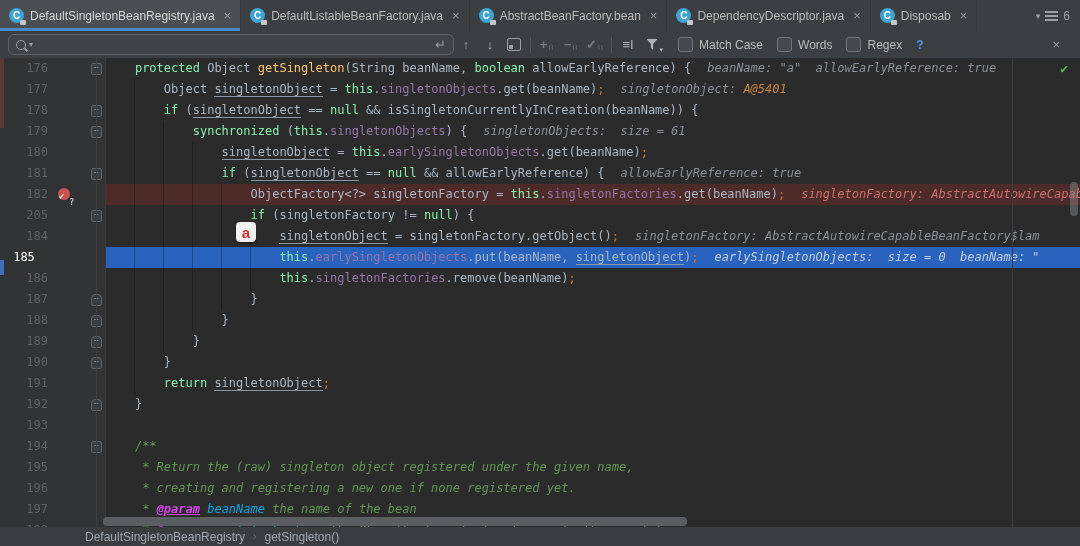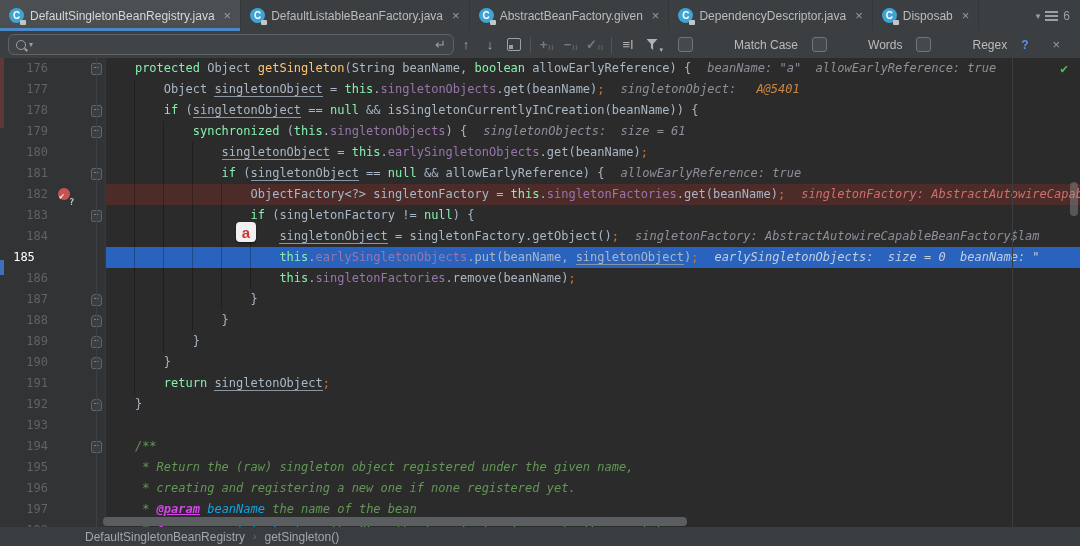--- a/index.html
+++ b/index.html
@@ -26,21 +26,21 @@
   .sinput{flex:1;background:transparent;border:none;outline:none;color:#bbbbbb;font-size:12px;font-family:"Liberation Sans",sans-serif;}
   .enterico{color:#9da0a3;font-size:13px;}
   .tbn{display:flex;align-items:center;justify-content:center;min-width:24px;height:22px;color:#afb1b3;font-size:13px;position:relative;}
   .tbn.muted{color:#77797b;}
   .tbn small{font-size:7px;letter-spacing:1px;margin-left:1px;margin-top:5px;}
   .vdiv{width:1px;height:16px;background:#505456;margin:0 4px;flex:none;}
   .selall{width:12px;height:11px;border:1.5px solid #9da0a3;border-radius:2px;position:relative;}
   .selall::after{content:"";position:absolute;left:1px;bottom:1px;width:4px;height:4px;background:#9da0a3;}
   .funnel{width:11px;height:11px;background:#b0b3b6;clip-path:polygon(0 0,100% 0,60% 45%,60% 100%,40% 82%,40% 45%);}
   .fchev{font-style:normal;font-size:7px;color:#b0b3b6;position:absolute;right:1px;bottom:2px;}
-  .cbgroup{display:flex;align-items:center;margin-left:14px;gap:35px;}
+  .cbgroup{display:flex;align-items:center;margin-left:14px;}
   .cb{width:13px;height:13px;border:1px solid #6f757a;border-radius:3px;background:#45494c;margin-right:6px;flex:none;}
   .help{color:#5394ec;font-weight:bold;margin-left:14px;}
   .fclose{position:absolute;right:20px;color:#9a9da0;font-size:13px;}
 
   
   .editor{position:absolute;top:58px;left:0;width:1080px;height:530px;background:#2b2b2b;overflow:hidden;font-family:"DejaVu Sans Mono",monospace;font-size:12px;line-height:21px;}
   .line{display:flex;height:21px;position:relative;white-space:pre;}
   .gutter{width:105px;flex:none;display:flex;align-items:center;background:#313335;position:relative;border-right:1px solid #37393b;}
   .foldline{position:absolute;left:96px;top:0;height:469px;width:1px;background:#3d4042;z-index:1;}
   .lnum{width:48px;text-align:right;color:#606366;flex:none;}
@@ -59,21 +59,21 @@
   .tk-pl{color:#a9b7c6;}
   .tk-def{color:#ffc66b;}
   .tk-fld{color:#9876aa;}
   .tk-semi{color:#cc7832;}
   .tk-varu{color:#a9b7c6;border-bottom:1px solid #8a97a3;}
   .tk-cmt{color:#629755;font-style:italic;}
   .tk-tag{color:#d946ef;font-style:italic;font-weight:bold;text-decoration:underline;}
   .tk-pname{color:#0ea5e9;font-style:italic;}
   .hintwrap{margin-left:16px;}
   .tk-h{color:#8c9199;font-style:italic;}
-  .tk-hv{color:#cb8742;font-style:italic;margin-left:13px;}
+  .tk-hv{color:#cb8742;font-style:italic;}
   .tk-hr{color:#cf7070;font-style:italic;}
   .tk-hb{color:#c3cedd;font-style:italic;margin-top:12px;}
   .okcheck{position:absolute;right:12px;top:0;color:#4fbe4f;font-size:13px;z-index:6;}
   .guide{position:absolute;width:1px;background:rgba(0,0,0,0.27);z-index:5;}
   .wrapguide{position:absolute;left:1012px;top:0;width:1px;height:469px;background:#3a3e40;z-index:4;}
   .keybadge{position:absolute;left:236px;top:164px;width:20px;height:20px;background:#f1f1f1;border-radius:4px;color:#d03434;font-weight:bold;font-size:15px;display:flex;align-items:center;justify-content:center;z-index:8;box-shadow:0 1px 2px rgba(0,0,0,0.5);font-family:"Liberation Sans",sans-serif;}
   .vthumb{position:absolute;left:1070px;top:124px;width:8px;height:34px;background:rgba(150,155,160,0.40);border-radius:4px;z-index:7;}
   .hthumb{position:absolute;left:103px;top:459px;width:584px;height:9px;background:#5a5e60;border-radius:4px;z-index:7;}
   .sliver-red{position:absolute;left:0;top:58px;width:4px;height:70px;background:#5e3936;z-index:9;}
   .sliver-blue{position:absolute;left:0;top:260px;width:4px;height:15px;background:#3f6fb8;z-index:9;}
@@ -91,21 +91,21 @@
       <span class="tlabel">DefaultSingletonBeanRegistry.java</span>
       <span class="tclose">×</span>
     </div>
     <div class="tab">
       <span class="cicon">C<i class="lock"></i></span>
       <span class="tlabel">DefaultListableBeanFactory.java</span>
       <span class="tclose">×</span>
     </div>
     <div class="tab">
       <span class="cicon">C<i class="lock"></i></span>
-      <span class="tlabel">AbstractBeanFactory.given</span>
+      <span class="tlabel">AbstractBeanFactory.bean</span>
       <span class="tclose">×</span>
     </div>
     <div class="tab">
       <span class="cicon">C<i class="lock"></i></span>
       <span class="tlabel">DependencyDescriptor.java</span>
       <span class="tclose">×</span>
     </div>
     <div class="tab">
       <span class="cicon">C<i class="lock"></i></span>
       <span class="tlabel">Disposab</span>
@@ -168,21 +168,21 @@
 <div class="editor" id="editor">
   <div class="foldline"></div>
   <div id="lines">
       <div class="line"><div class="gutter"><span class="lnum">176</span><span class="foldcol"><span class="fmark">−</span></span></div><div class="code"><span class="tk-pl">    </span><span class="tk-kw">protected </span><span class="tk-pl">Object </span><span class="tk-def">getSingleton</span><span class="tk-pl">(String beanName, </span><span class="tk-kw">boolean</span><span class="tk-pl"> allowEarlyReference) {</span><span class="hintwrap"><span class="tk-h">beanName: "a"  allowEarlyReference: true</span></span></div><span class="okcheck">✔</span></div>
       <div class="line"><div class="gutter"><span class="lnum">177</span><span class="foldcol"></span></div><div class="code"><span class="tk-pl">        </span><span class="tk-pl">Object </span><span class="tk-varu">singletonObject</span><span class="tk-pl"> = </span><span class="tk-kw">this</span><span class="tk-pl">.</span><span class="tk-fld">singletonObjects</span><span class="tk-pl">.get(beanName)</span><span class="tk-semi">;</span><span class="hintwrap"><span class="tk-h">singletonObject: </span><span class="tk-hv">A@5401</span></span></div></div>
       <div class="line"><div class="gutter"><span class="lnum">178</span><span class="foldcol"><span class="fmark">−</span></span></div><div class="code"><span class="tk-pl">        </span><span class="tk-kw">if</span><span class="tk-pl"> (</span><span class="tk-varu">singletonObject</span><span class="tk-pl"> == </span><span class="tk-kw">null</span><span class="tk-pl"> &amp;&amp; isSingletonCurrentlyInCreation(beanName)) {</span></div></div>
       <div class="line"><div class="gutter"><span class="lnum">179</span><span class="foldcol"><span class="fmark">−</span></span></div><div class="code"><span class="tk-pl">            </span><span class="tk-kw">synchronized</span><span class="tk-pl"> (</span><span class="tk-kw">this</span><span class="tk-pl">.</span><span class="tk-fld">singletonObjects</span><span class="tk-pl">) {</span><span class="hintwrap"><span class="tk-h">singletonObjects:  size = 61</span></span></div></div>
       <div class="line"><div class="gutter"><span class="lnum">180</span><span class="foldcol"></span></div><div class="code"><span class="tk-pl">                </span><span class="tk-varu">singletonObject</span><span class="tk-pl"> = </span><span class="tk-kw">this</span><span class="tk-pl">.</span><span class="tk-fld">earlySingletonObjects</span><span class="tk-pl">.get(beanName)</span><span class="tk-semi">;</span></div></div>
       <div class="line"><div class="gutter"><span class="lnum">181</span><span class="foldcol"><span class="fmark">−</span></span></div><div class="code"><span class="tk-pl">                </span><span class="tk-kw">if</span><span class="tk-pl"> (</span><span class="tk-varu">singletonObject</span><span class="tk-pl"> == </span><span class="tk-kw">null</span><span class="tk-pl"> &amp;&amp; allowEarlyReference) {</span><span class="hintwrap"><span class="tk-h">allowEarlyReference: true</span></span></div></div>
       <div class="line red"><div class="gutter"><span class="lnum">182</span><span class="bp"><i class="bpdot"></i><em class="bpcheck">✔</em><em class="bpq">?</em></span><span class="foldcol"></span></div><div class="code"><span class="tk-pl">                    </span><span class="tk-pl">ObjectFactory&lt;?&gt; singletonFactory = </span><span class="tk-kw">this</span><span class="tk-pl">.</span><span class="tk-fld">singletonFactories</span><span class="tk-pl">.get(beanName)</span><span class="tk-semi">;</span><span class="hintwrap"><span class="tk-hr">singletonFactory: AbstractAutowireCapableBeanFactory$lam</span></span></div></div>
-      <div class="line"><div class="gutter"><span class="lnum">183</span><span class="foldcol"><span class="fmark">−</span></span></div><div class="code"><span class="tk-pl">                    </span><span class="tk-kw">if</span><span class="tk-pl"> (singletonFactory != </span><span class="tk-kw">null</span><span class="tk-pl">) {</span></div></div>
+      <div class="line"><div class="gutter"><span class="lnum">205</span><span class="foldcol"><span class="fmark">−</span></span></div><div class="code"><span class="tk-pl">                    </span><span class="tk-kw">if</span><span class="tk-pl"> (singletonFactory != </span><span class="tk-kw">null</span><span class="tk-pl">) {</span></div></div>
       <div class="line"><div class="gutter"><span class="lnum">184</span><span class="foldcol"></span></div><div class="code"><span class="tk-pl">                        </span><span class="tk-varu">singletonObject</span><span class="tk-pl"> = singletonFactory.getObject()</span><span class="tk-semi">;</span><span class="hintwrap"><span class="tk-h">singletonFactory: AbstractAutowireCapableBeanFactory$lam</span></span></div></div>
       <div class="line blue"><div class="gutter"><span class="lnum cur">185</span><span class="foldcol"></span></div><div class="code"><span class="tk-pl">                        </span><span class="tk-kw">this</span><span class="tk-pl">.</span><span class="tk-fld">earlySingletonObjects</span><span class="tk-pl">.put(beanName, </span><span class="tk-varu">singletonObject</span><span class="tk-pl">)</span><span class="tk-semi">;</span><span class="hintwrap"><span class="tk-hb">earlySingletonObjects:  size = 0  beanName: "</span></span></div></div>
       <div class="line"><div class="gutter"><span class="lnum">186</span><span class="foldcol"></span></div><div class="code"><span class="tk-pl">                        </span><span class="tk-kw">this</span><span class="tk-pl">.</span><span class="tk-fld">singletonFactories</span><span class="tk-pl">.remove(beanName)</span><span class="tk-semi">;</span></div></div>
       <div class="line"><div class="gutter"><span class="lnum">187</span><span class="foldcol"><span class="fmark up">−</span></span></div><div class="code"><span class="tk-pl">                    </span><span class="tk-pl">}</span></div></div>
       <div class="line"><div class="gutter"><span class="lnum">188</span><span class="foldcol"><span class="fmark up">−</span></span></div><div class="code"><span class="tk-pl">                </span><span class="tk-pl">}</span></div></div>
       <div class="line"><div class="gutter"><span class="lnum">189</span><span class="foldcol"><span class="fmark up">−</span></span></div><div class="code"><span class="tk-pl">            </span><span class="tk-pl">}</span></div></div>
       <div class="line"><div class="gutter"><span class="lnum">190</span><span class="foldcol"><span class="fmark up">−</span></span></div><div class="code"><span class="tk-pl">        </span><span class="tk-pl">}</span></div></div>
       <div class="line"><div class="gutter"><span class="lnum">191</span><span class="foldcol"></span></div><div class="code"><span class="tk-pl">        </span><span class="tk-kw">return </span><span class="tk-varu">singletonObject</span><span class="tk-semi">;</span></div></div>
       <div class="line"><div class="gutter"><span class="lnum">192</span><span class="foldcol"><span class="fmark up">−</span></span></div><div class="code"><span class="tk-pl">    </span><span class="tk-pl">}</span></div></div>
       <div class="line"><div class="gutter"><span class="lnum">193</span><span class="foldcol"></span></div><div class="code"><span class="tk-pl"></span></div></div>

